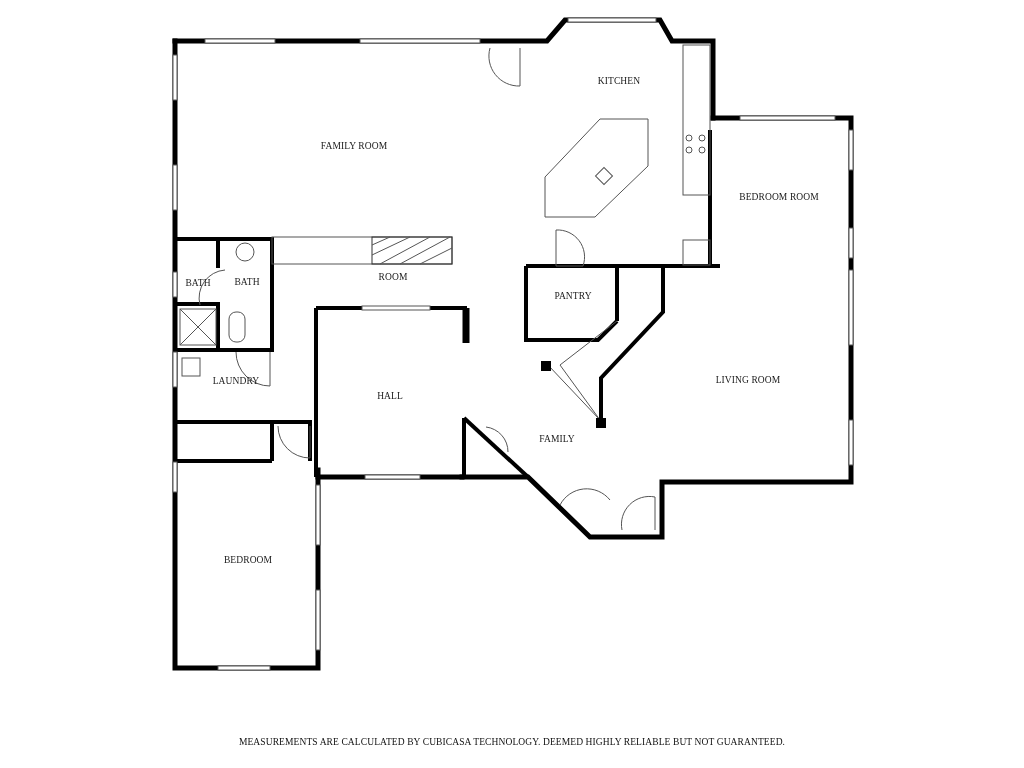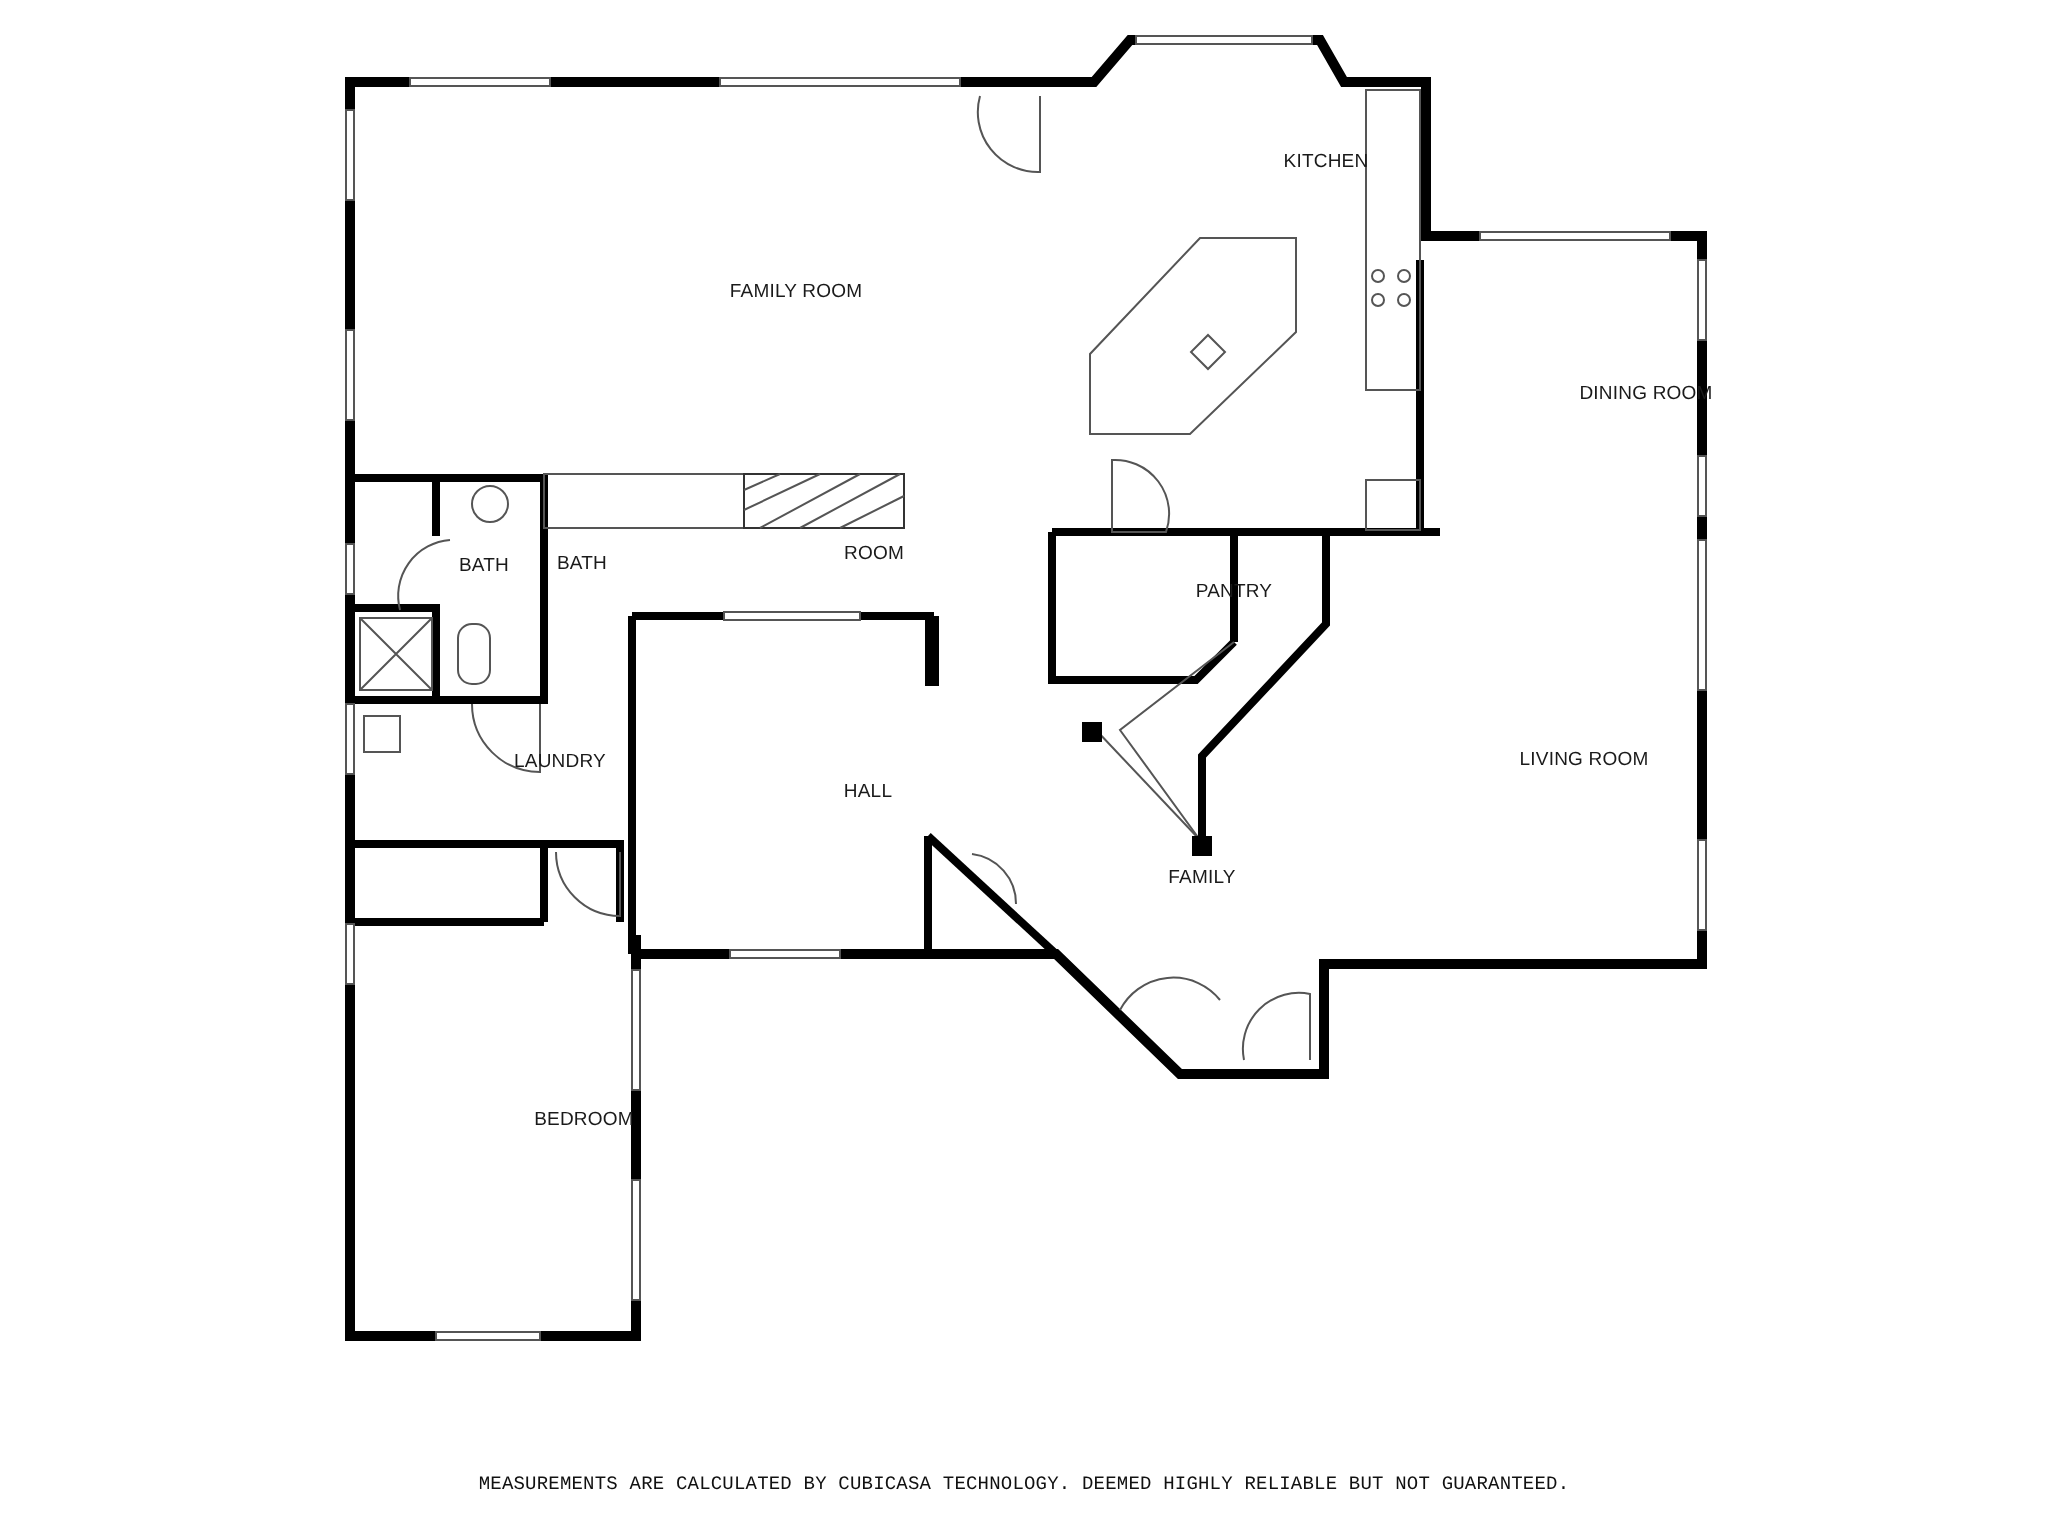--- a/index.html
+++ b/index.html
@@ -1,19 +1,19 @@
 <!DOCTYPE html>
 <html><head>
 <meta charset="utf-8">
 <style>
   html,body{margin:0;padding:0;background:#ffffff;}
   body{width:1024px;height:768px;position:relative;overflow:hidden;font-family:"Liberation Sans",sans-serif;}
   #plan{position:absolute;left:0;top:0;}
-  .lbl{position:absolute;font-size:9.5px;color:#1a1a1a;letter-spacing:0.1px;white-space:nowrap;transform:translate(-50%,-50%);font-family:Liberation Sans, sans-serif;margin-left:44px;}
-  #disclaimer{position:absolute;left:512px;top:742px;transform:translate(-50%,-50%);font-size:9.5px;color:#111;font-family:Liberation Mono, monospace;white-space:nowrap;letter-spacing:0.1px;}
+  .lbl{position:absolute;font-size:9.5px;color:#1a1a1a;letter-spacing:0.1px;white-space:nowrap;transform:translate(-50%,-50%);font-family:Liberation Serif, serif;}
+  #disclaimer{position:absolute;left:512px;top:742px;transform:translate(-50%,-50%);font-size:9.5px;color:#111;font-family:Liberation Serif, serif;white-space:nowrap;letter-spacing:0.1px;}
 </style>
 </head>
 <body>
 
 <svg id="plan" width="1024" height="768" viewBox="0 0 1024 768" xmlns="http://www.w3.org/2000/svg">
   <g fill="none" stroke="#000" stroke-width="5" stroke-linecap="square">
 
     <path d="M175,41 L547,41 L565,20 L660,20 L672,41 L713,41 L713,118"></path>
 
     <path d="M175,41 L175,668 L318,668 L318,470"></path>
@@ -104,21 +104,21 @@
   </g>
 
   <g fill="#000">
     <rect x="541" y="361" width="10" height="10"></rect>
     <rect x="596" y="418" width="10" height="10"></rect>
   </g>
 </svg>
 
 <div class="lbl" style="left:354px;top:146px">FAMILY ROOM</div>
 <div class="lbl" style="left:619px;top:81px">KITCHEN</div>
-<div class="lbl" style="left:779px;top:197px">DINING ROOM</div>
+<div class="lbl" style="left:779px;top:197px">BEDROOM ROOM</div>
 <div class="lbl" style="left:198px;top:283px">BATH</div>
 <div class="lbl" style="left:247px;top:282px">BATH</div>
 <div class="lbl" style="left:393px;top:277px">ROOM</div>
 <div class="lbl" style="left:573px;top:296px">PANTRY</div>
 <div class="lbl" style="left:236px;top:381px">LAUNDRY</div>
 <div class="lbl" style="left:390px;top:396px">HALL</div>
 <div class="lbl" style="left:748px;top:380px">LIVING ROOM</div>
 <div class="lbl" style="left:557px;top:439px">FAMILY</div>
 <div class="lbl" style="left:248px;top:560px">BEDROOM</div>
 

